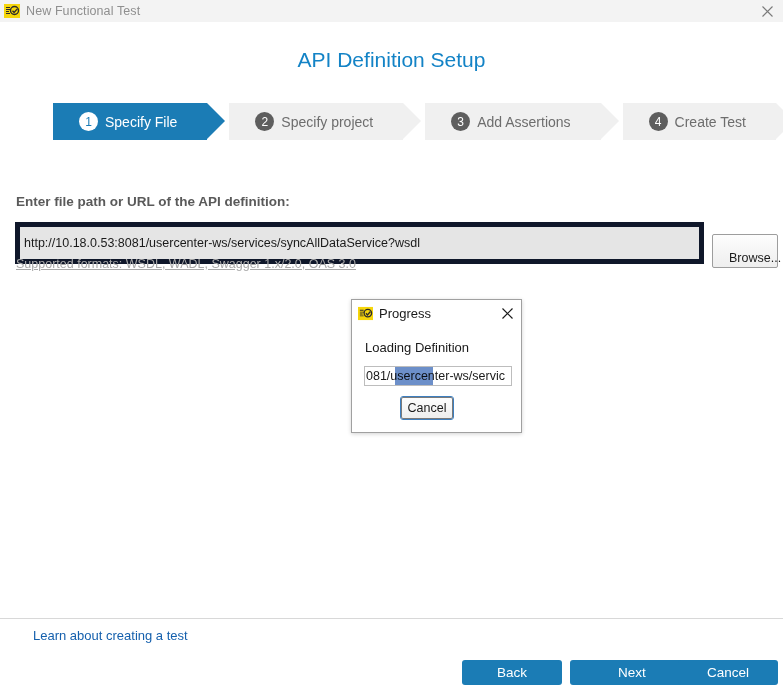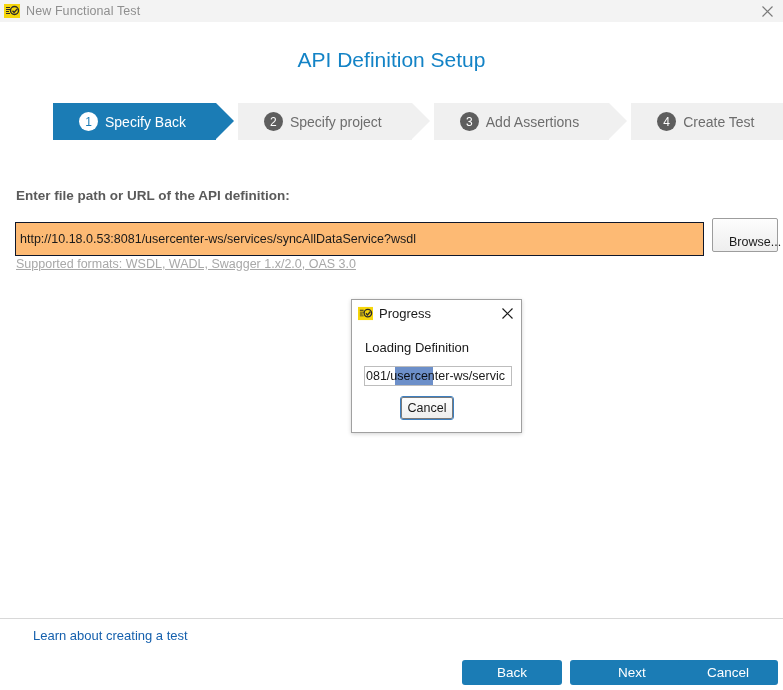--- a/index.html
+++ b/index.html
@@ -134,46 +134,46 @@
   .step.active .step-num {
     background: #ffffff;
     color: #1b7cb5;
   }
   .step-label { white-space: nowrap; }
 
   
   .field-label {
     position: absolute;
     left: 16px;
-    top: 166px;
+    top: 172px;
     font-size: 13.5px;
     font-weight: bold;
     color: #5a5a5a;
     font-family: "Liberation Sans", sans-serif;
     text-align: right;
   }
   .url-input {
     position: absolute;
     left: 15px;
     top: 200px;
     width: 689px;
     height: 24px;
     box-sizing: border-box;
-    border: 1px solid #0f172a;
-    background: #fdba74;
+    border: 5px solid #0f172a;
+    background: #e5e5e5;
     font-family: "Liberation Sans", sans-serif;
     font-size: 12.5px;
     color: #1a1a1a;
     padding: 16px 4px;
     outline: none;
   }
   .browse-button {
     position: absolute;
     left: 712px;
-    top: 196px;
+    top: 212px;
     width: 66px;
     height: 24px;
     box-sizing: border-box;
     background: linear-gradient(#fdfdfd, #eeeeee);
     border: 1px solid #9d9d9d;
     border-radius: 2px;
     font-family: "Liberation Sans", sans-serif;
     font-size: 12.5px;
     color: #1a1a1a;
     cursor: pointer;
@@ -354,21 +354,21 @@
   </div>
 </div>
 
 <div class="content">
 
   <div class="page-title">API Definition Setup</div>
 
   <div class="steps">
     <div class="step active">
       <span class="step-num">1</span>
-      <span class="step-label">Specify Back</span>
+      <span class="step-label">Specify File</span>
     </div>
     <div class="step">
       <span class="step-num">2</span>
       <span class="step-label">Specify project</span>
     </div>
     <div class="step">
       <span class="step-num">3</span>
       <span class="step-label">Add Assertions</span>
     </div>
     <div class="step">

